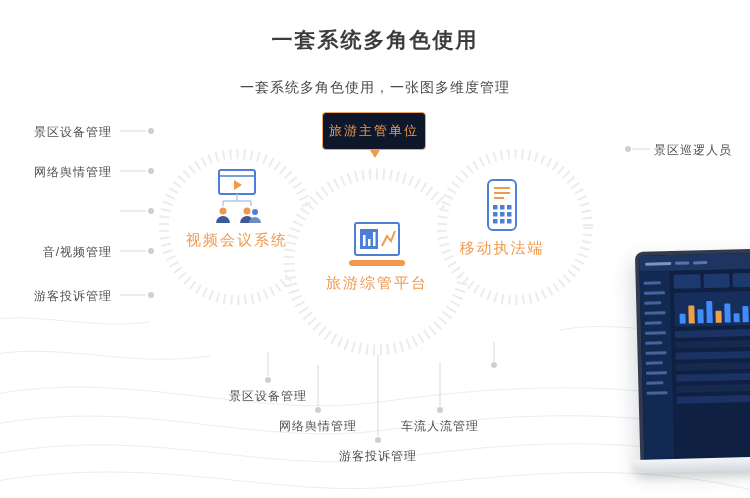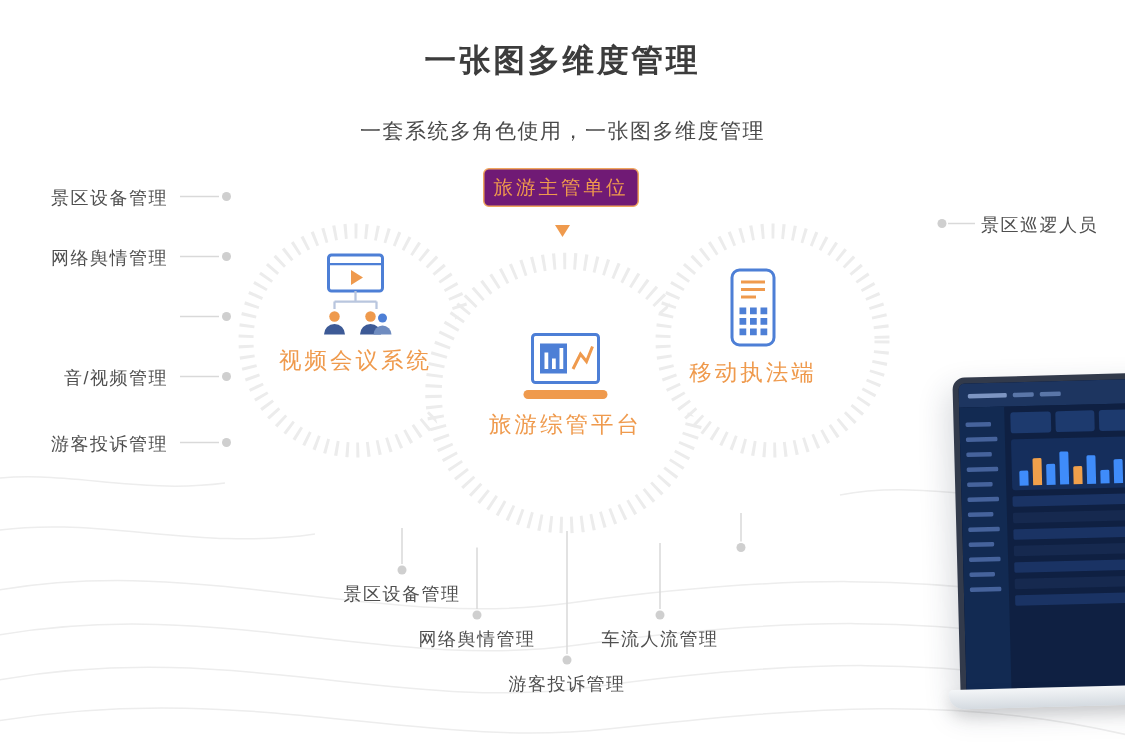--- a/index.html
+++ b/index.html
@@ -15,24 +15,24 @@
   .title{
     position:absolute;left:0;top:26px;width:750px;text-align:center;z-index:2;
     font-size:21px;font-weight:bold;color:#3c3c3c;letter-spacing:2px;
   }
   .subtitle{
     position:absolute;left:0;top:79px;width:750px;text-align:center;z-index:2;
     font-size:14px;color:#4a4a4a;letter-spacing:1px;
   }
 
   .authority-box{
-    position:absolute;left:322px;top:112px;width:104px;height:26px;z-index:2;
+    position:absolute;left:322px;top:112px;width:104px;height:38px;z-index:2;
     border:1px solid #f0a55e;border-radius:4px;box-sizing:border-box;
     display:flex;align-items:center;justify-content:center;
-    color:#ef9a4d;font-size:13px;letter-spacing:2px;background:#701a75;
+    color:#ef9a4d;font-size:13px;letter-spacing:2px;background:#0f172a;
   }
 
   .node{position:absolute;z-index:2;display:flex;flex-direction:column;align-items:center;}
   .node-left{left:177px;top:168px;width:120px;}
   .node-center{left:312px;top:221px;width:130px;}
   .node-right{left:447px;top:178px;width:110px;}
   .node-label{margin-top:5px;color:#ef9a4d;font-size:15px;letter-spacing:2px;white-space:nowrap;}
 
   .side-label{
     position:absolute;z-index:2;font-size:12px;color:#4f4f4f;white-space:nowrap;letter-spacing:1px;
@@ -123,21 +123,21 @@
       <circle cx="628" cy="149" r="3"></circle>
       <circle cx="268" cy="380" r="3"></circle>
       <circle cx="318" cy="410" r="3"></circle>
       <circle cx="378" cy="440" r="3"></circle>
       <circle cx="440" cy="410" r="3"></circle>
       <circle cx="494" cy="365" r="3"></circle>
     </g>
     <polygon points="370,150 380,150 375,158" fill="#ef9a4d"></polygon>
   </svg>
 
-  <div class="title">一张图多维度管理</div>
+  <div class="title">一套系统多角色使用</div>
   <div class="subtitle">一套系统多角色使用，一张图多维度管理</div>
 
   <div class="authority-box">
     <span>旅游主管单位</span>
   </div>
 
   <div class="node node-left">
     <svg width="64" height="58" viewBox="0 0 64 58">
       <rect x="14" y="2" width="36" height="24" rx="2" fill="#fff" stroke="#4d7fd6" stroke-width="2"></rect>
       <line x1="14" y1="8" x2="50" y2="8" stroke="#4d7fd6" stroke-width="1.5"></line>

